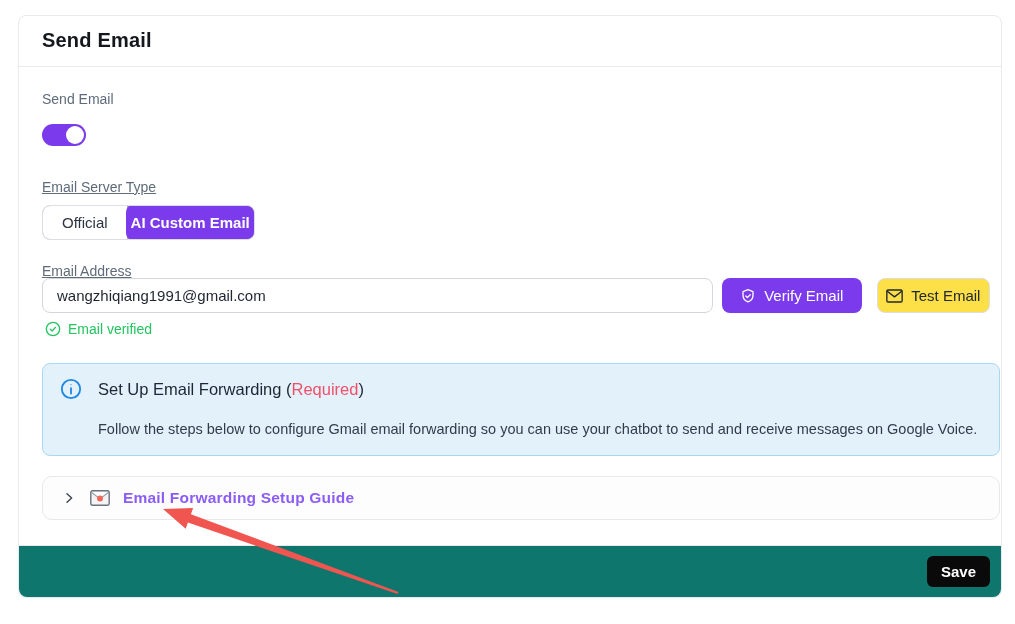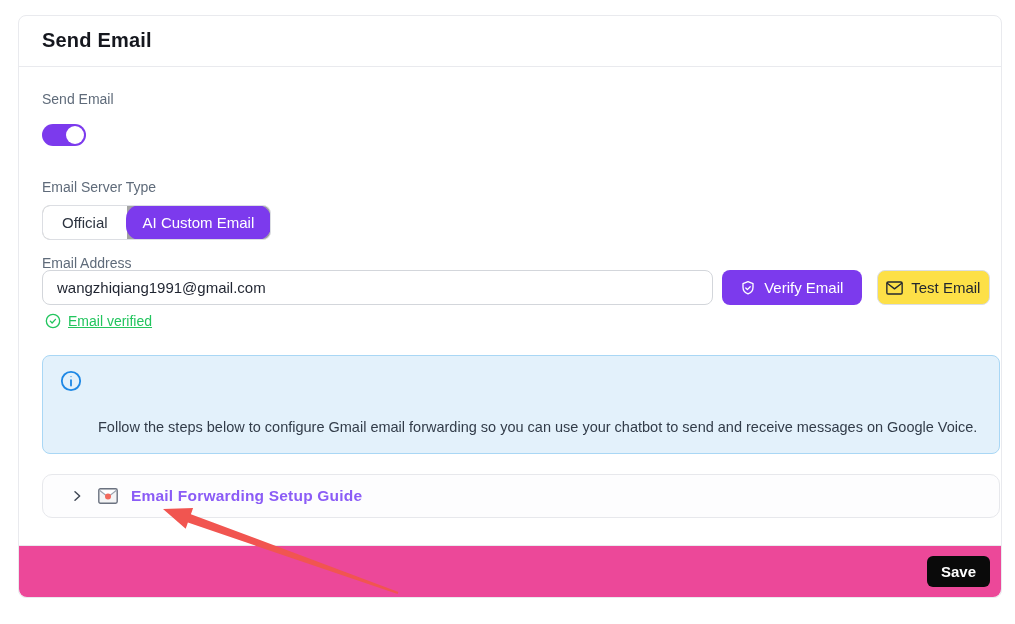--- a/index.html
+++ b/index.html
@@ -51,21 +51,21 @@
     cursor: pointer;
   }
   .toggle .knob {
     position: absolute;
     top: 2px; right: 2px;
     width: 18px; height: 18px;
     border-radius: 50%;
     background: #ffffff;
   }
   
-  .seg-label { margin-top: 34px; }
+  .seg-label { margin-top: 34px; text-decoration: underline; }
   .segmented {
     margin-top: 11px;
     display: inline-flex;
     border: 1px solid #dcdee3;
     border-radius: 8px;
     background: #a3a3a3;
     overflow: hidden;
     height: 35px;
   }
   .seg-btn {
@@ -74,26 +74,27 @@
     align-items: center;
     padding: 0 19px;
     color: #2d3440;
     background: #fff;
     cursor: pointer;
     white-space: nowrap;
   }
   .seg-btn.selected {
     background: #7c3aed;
     color: #fff;
-    border-radius: 14px;
+    border-radius: 7px;
     margin: -1px;
-    padding: 0 17px;
-  }
-  
-  .email-label { margin-top: 16px; }
+    padding: 0 5px;
+    font-weight: bold;
+  }
+  
+  .email-label { margin-top: 24px; text-decoration: underline; }
   .email-row {
     display: flex;
     align-items: center;
   }
   .email-input {
     width: 686px;
     height: 35px;
     border: 1px solid #d3d6db;
     border-radius: 8px;
     padding: 0 14px;
@@ -131,21 +132,20 @@
   }
   
   .verified-row {
     margin-top: 8px;
     display: flex;
     align-items: center;
     gap: 7px;
     color: #22c55e;
     font-size: 14px;
     padding-left: 3px;
-    text-decoration: underline;
   }
   
   .info-box {
     margin-top: 26px;
     width: 958px;
     background: #e3f1fb;
     border: 1px solid #a9d7f5;
     border-radius: 8px;
     padding: 14px 20px 16px 17px;
   }
@@ -153,50 +153,50 @@
     display: flex;
     align-items: center;
     gap: 16px;
   }
   .info-title {
     font-size: 16.5px;
     color: #1d2733;
   }
   .info-title .req { color: #f0506a; }
   .info-desc {
-    margin-top: 25px;
+    margin-top: 19px;
     margin-left: 38px;
     font-size: 14.5px;
     color: #323c49;
     line-height: 20px;
   }
   
   .guide-row {
     margin-top: 20px;
     width: 958px;
     height: 44px;
     border: 1px solid #e7e8ec;
     border-radius: 10px;
     background: #fdfdfe;
     display: flex;
     align-items: center;
-    padding: 0 26px;
+    padding: 0 18px;
     gap: 13px;
     cursor: pointer;
   }
   .guide-link {
     color: #8b5cf6;
     font-size: 15.5px;
     font-weight: 700;
     letter-spacing: .2px;
   }
   
   .card-footer {
     height: 52px;
-    background: #ec4899;
+    background: #0f766e;
     border-top: 1px solid #e9eaee;
     border-radius: 0 0 8px 8px;
     display: flex;
     align-items: center;
     justify-content: flex-end;
     padding-right: 11px;
   }
   .btn-save {
     min-width: 63px;
     height: 31px;
@@ -276,20 +276,21 @@
 
     <div class="info-box">
       <div class="info-head">
         <span class="icon">
           <svg width="22" height="22" viewBox="0 0 24 24" fill="none" stroke="#1e88e5" stroke-width="2" stroke-linecap="round">
               <circle cx="12" cy="12" r="10"></circle>
               <line x1="12" y1="11" x2="12" y2="17"></line>
               <circle cx="12" cy="7.2" r="0.6" fill="#1e88e5" stroke="none"></circle>
             </svg>
         </span>
+        <div class="info-title"><span>Set Up Email Forwarding (</span><span class="req">Required</span><span>)</span></div>
       </div>
       <div class="info-desc">Follow the steps below to configure Gmail email forwarding so you can use your chatbot to send and receive messages on Google Voice.</div>
     </div>
 
     <div class="guide-row">
       <span class="icon">
         <svg width="16" height="16" viewBox="0 0 24 24" fill="none" stroke="#3f4754" stroke-width="2.2" stroke-linecap="round" stroke-linejoin="round">
             <polyline points="9 5.5 16 12 9 18.5"></polyline>
           </svg>
       </span>

